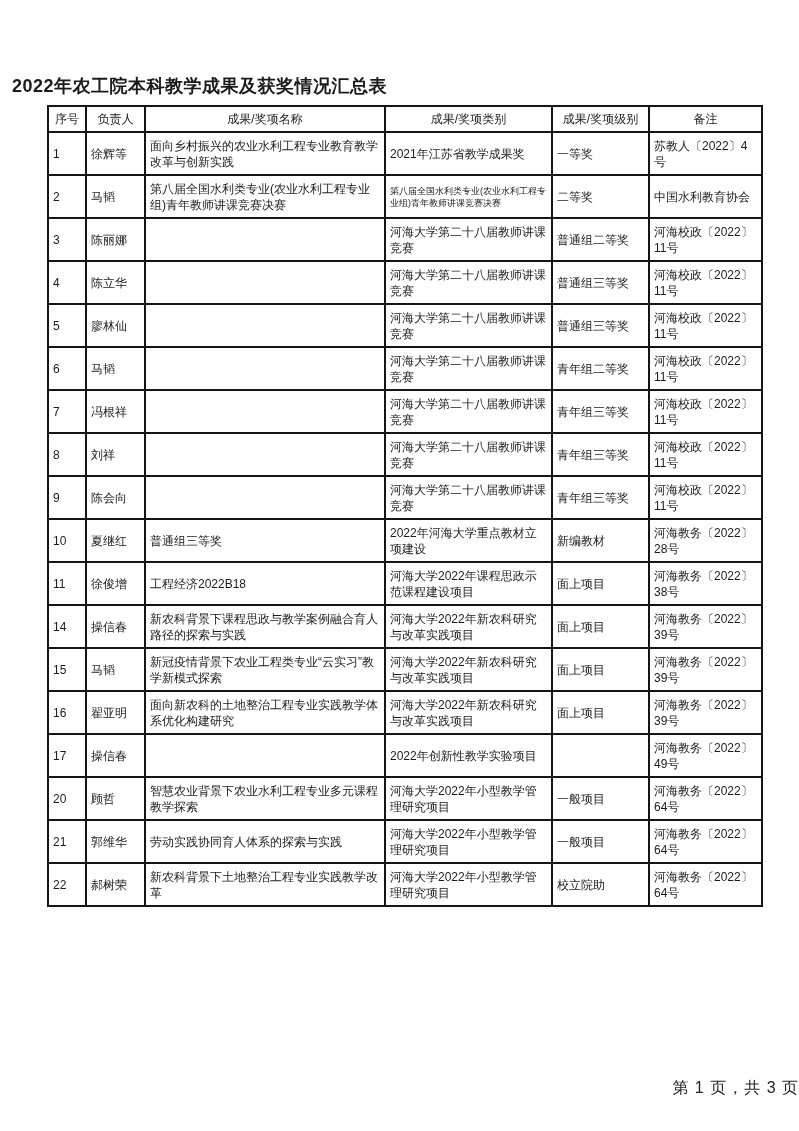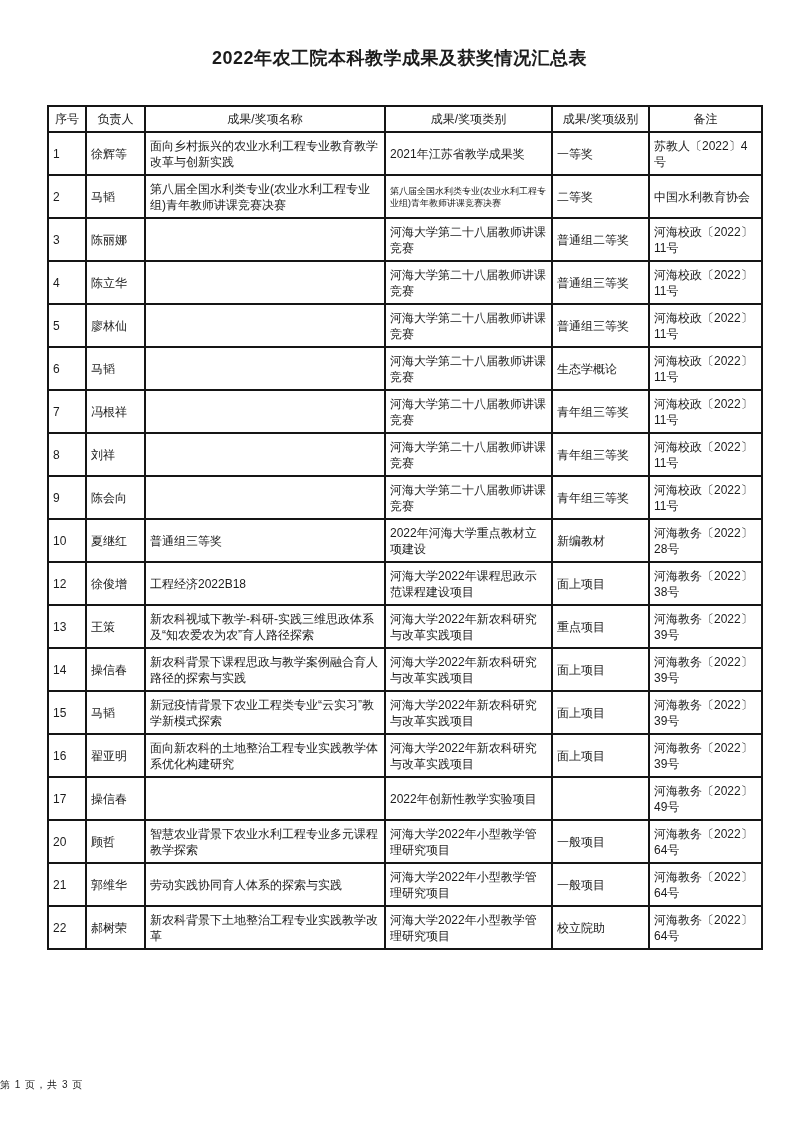--- a/index.html
+++ b/index.html
@@ -10,23 +10,23 @@
   }
   .page {
     position: relative;
     width: 799px;
     height: 1131px;
     background: #ffffff;
     overflow: hidden;
     color: #1b1b1b;
   }
   .title {
-    margin: 0;
-    padding-top: 46px;
-    text-align: center;
+    margin: 12px;
+    padding-top: 62px;
+    text-align: left;
     font-size: 18px;
     font-weight: bold;
     letter-spacing: 0.5px;
     color: #1b1b1b;
   }
   table.grid {
     position: absolute;
     left: 47px;
     top: 105px;
     width: 714px;
@@ -55,22 +55,22 @@
   td.c-index { text-align: center; }
   td.c-category.small {
     font-size: 9px;
     line-height: 12px;
   }
   .footer {
     position: absolute;
     left: 0;
     right: 0;
     top: 1078px;
-    text-align: left;
-    font-size: 10px;
+    text-align: right;
+    font-size: 16px;
     color: #242424;
     letter-spacing: 1px;
   }
 </style>
 </head>
 <body>
 
 <div class="page">
 
   <h1 class="title">2022年农工院本科教学成果及获奖情况汇总表</h1>
@@ -133,21 +133,21 @@
     <td class="c-name"></td>
     <td class="c-category">河海大学第二十八届教师讲课竞赛</td>
     <td class="c-level">普通组三等奖</td>
     <td class="c-remark">河海校政〔2022〕11号</td>
   </tr>
         <tr>
     <td class="c-index">6</td>
     <td class="c-person">马韬</td>
     <td class="c-name"></td>
     <td class="c-category">河海大学第二十八届教师讲课竞赛</td>
-    <td class="c-level">生态学概论</td>
+    <td class="c-level">青年组二等奖</td>
     <td class="c-remark">河海校政〔2022〕11号</td>
   </tr>
         <tr>
     <td class="c-index">7</td>
     <td class="c-person">冯根祥</td>
     <td class="c-name"></td>
     <td class="c-category">河海大学第二十八届教师讲课竞赛</td>
     <td class="c-level">青年组三等奖</td>
     <td class="c-remark">河海校政〔2022〕11号</td>
   </tr>
@@ -169,34 +169,26 @@
   </tr>
         <tr>
     <td class="c-index">10</td>
     <td class="c-person">夏继红</td>
     <td class="c-name">普通组三等奖</td>
     <td class="c-category">2022年河海大学重点教材立项建设</td>
     <td class="c-level">新编教材</td>
     <td class="c-remark">河海教务〔2022〕28号</td>
   </tr>
         <tr>
-    <td class="c-index">12</td>
+    <td class="c-index">11</td>
     <td class="c-person">徐俊增</td>
     <td class="c-name">工程经济2022B18</td>
     <td class="c-category">河海大学2022年课程思政示范课程建设项目</td>
     <td class="c-level">面上项目</td>
     <td class="c-remark">河海教务〔2022〕38号</td>
-  </tr>
-        <tr>
-    <td class="c-index">13</td>
-    <td class="c-person">王策</td>
-    <td class="c-name">新农科视域下教学-科研-实践三维思政体系及“知农爱农为农”育人路径探索</td>
-    <td class="c-category">河海大学2022年新农科研究与改革实践项目</td>
-    <td class="c-level">重点项目</td>
-    <td class="c-remark">河海教务〔2022〕39号</td>
   </tr>
         <tr>
     <td class="c-index">14</td>
     <td class="c-person">操信春</td>
     <td class="c-name">新农科背景下课程思政与教学案例融合育人路径的探索与实践</td>
     <td class="c-category">河海大学2022年新农科研究与改革实践项目</td>
     <td class="c-level">面上项目</td>
     <td class="c-remark">河海教务〔2022〕39号</td>
   </tr>
         <tr>

